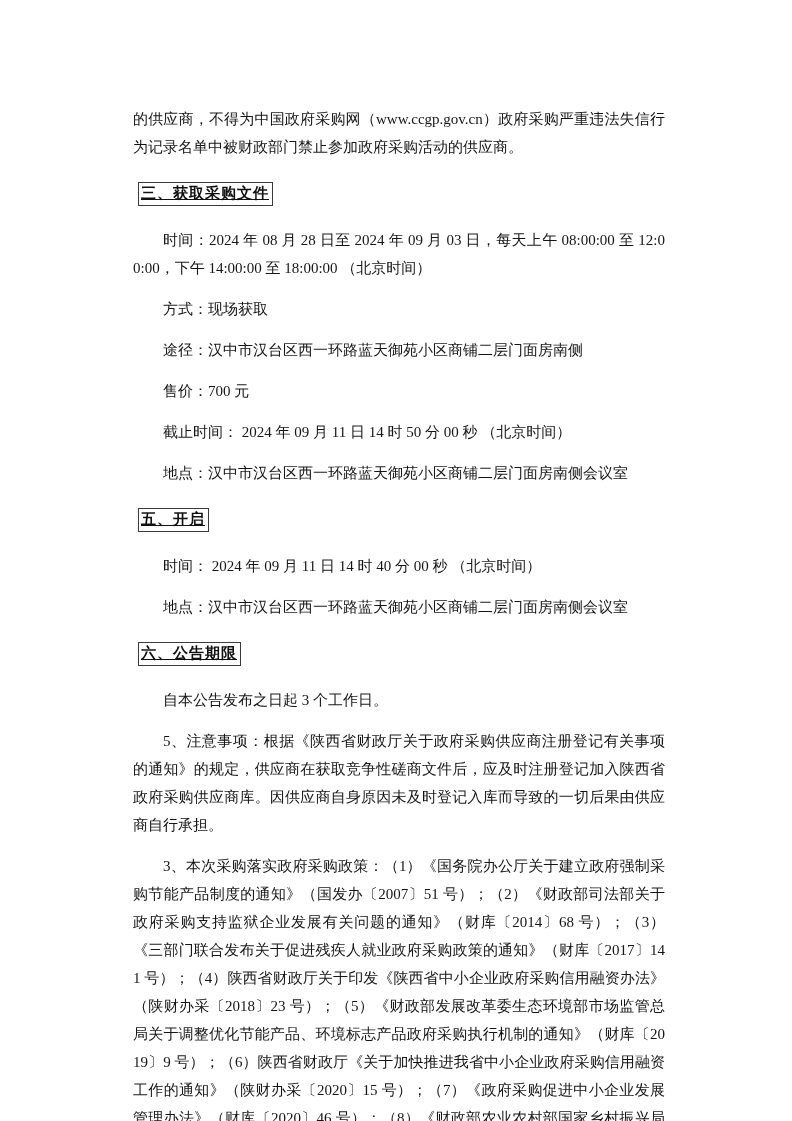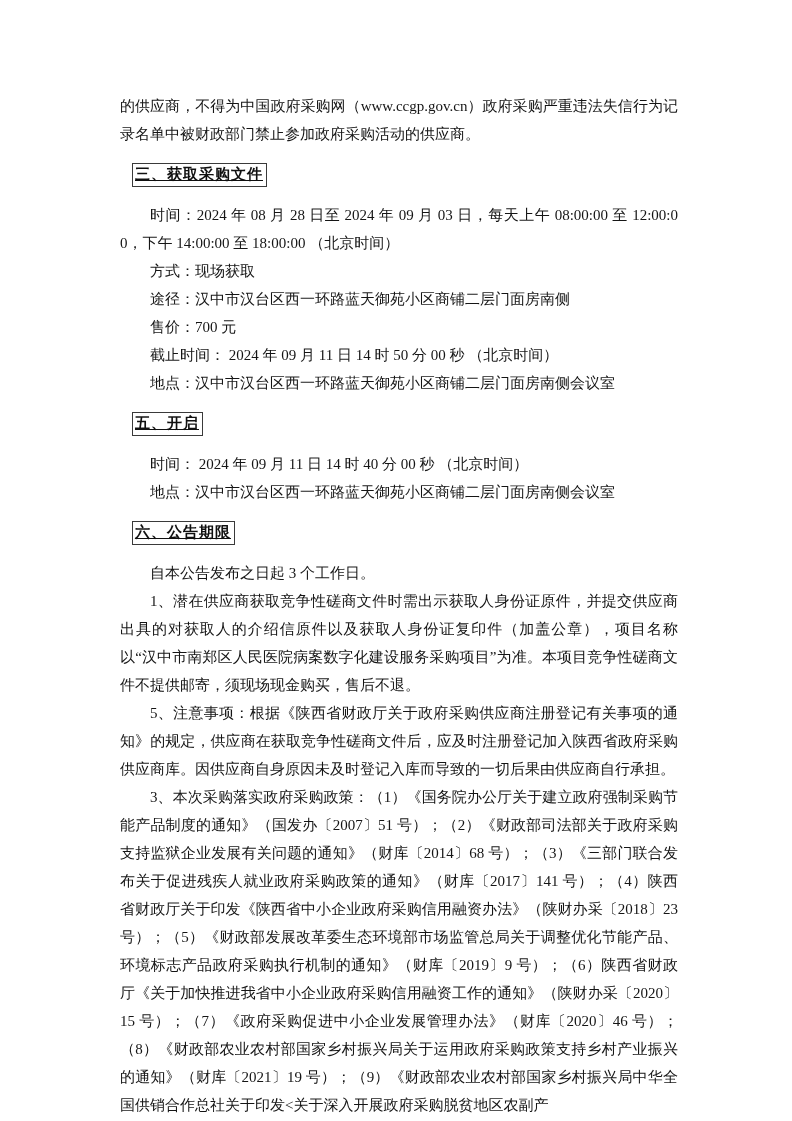--- a/index.html
+++ b/index.html
@@ -14,30 +14,30 @@
     background: #ffffff;
     box-sizing: border-box;
     padding: 92px 114px 0 120px;
     font-family: "Liberation Serif", "DejaVu Serif", serif;
     font-size: 15px;
     line-height: 28px;
     color: #151515;
     overflow: hidden;
   }
   .para {
-    margin: 0;
+    margin: 13px;
     text-align: justify;
     text-indent: 2em;
     word-break: break-all;
   }
   .para.no-indent {
     text-indent: 0;
   }
   .heading-row {
-    margin: 12px;
+    margin: 18px;
     height: 29px;
     display: flex;
     align-items: center;
   }
   .heading-box {
     display: inline-block;
     border: 1px solid #3a3a3a;
     padding: 0 3px 1px 2px;
     font-weight: bold;
     font-size: 15px;
@@ -69,17 +69,16 @@
     <span class="heading-box">五、开启</span>
   </p>
   <p class="para">时间： 2024 年 09 月 11 日 14 时 40 分 00 秒 （北京时间）</p>
   <p class="para">地点：汉中市汉台区西一环路蓝天御苑小区商铺二层门面房南侧会议室</p>
 
   <p class="heading-row">
     <span class="heading-box">六、公告期限</span>
   </p>
   <p class="para">自本公告发布之日起 3 个工作日。</p>
 
-  <p class="para">1、潜在供应商获取竞争性磋商文件时需出示获取人身份证原件，并提交供应商出具的对获取人的介绍信原件以及获取人身份证复印件（加盖公章），项目名称以“汉中市南郑区人民医院病案数字化建设服务采购项目”为准。本项目竞争性磋商文件不提供邮寄，须现场现金购买，售后不退。</p>
   <p class="para">5、注意事项：根据《陕西省财政厅关于政府采购供应商注册登记有关事项的通知》的规定，供应商在获取竞争性磋商文件后，应及时注册登记加入陕西省政府采购供应商库。因供应商自身原因未及时登记入库而导致的一切后果由供应商自行承担。</p>
   <p class="para">3、本次采购落实政府采购政策：（1）《国务院办公厅关于建立政府强制采购节能产品制度的通知》（国发办〔2007〕51 号）；（2）《财政部司法部关于政府采购支持监狱企业发展有关问题的通知》（财库〔2014〕68 号）；（3）《三部门联合发布关于促进残疾人就业政府采购政策的通知》（财库〔2017〕141 号）；（4）陕西省财政厅关于印发《陕西省中小企业政府采购信用融资办法》（陕财办采〔2018〕23 号）；（5）《财政部发展改革委生态环境部市场监管总局关于调整优化节能产品、环境标志产品政府采购执行机制的通知》（财库〔2019〕9 号）；（6）陕西省财政厅《关于加快推进我省中小企业政府采购信用融资工作的通知》（陕财办采〔2020〕15 号）；（7）《政府采购促进中小企业发展管理办法》（财库〔2020〕46 号）；（8）《财政部农业农村部国家乡村振兴局关于运用政府采购政策支持乡村产业振兴的通知》（财库〔2021〕19 号）；（9）《财政部农业农村部国家乡村振兴局中华全国供销合作总社关于印发&lt;关于深入开展政府采购脱贫地区农副产</p>
 
 </div>
 
 </body></html>

